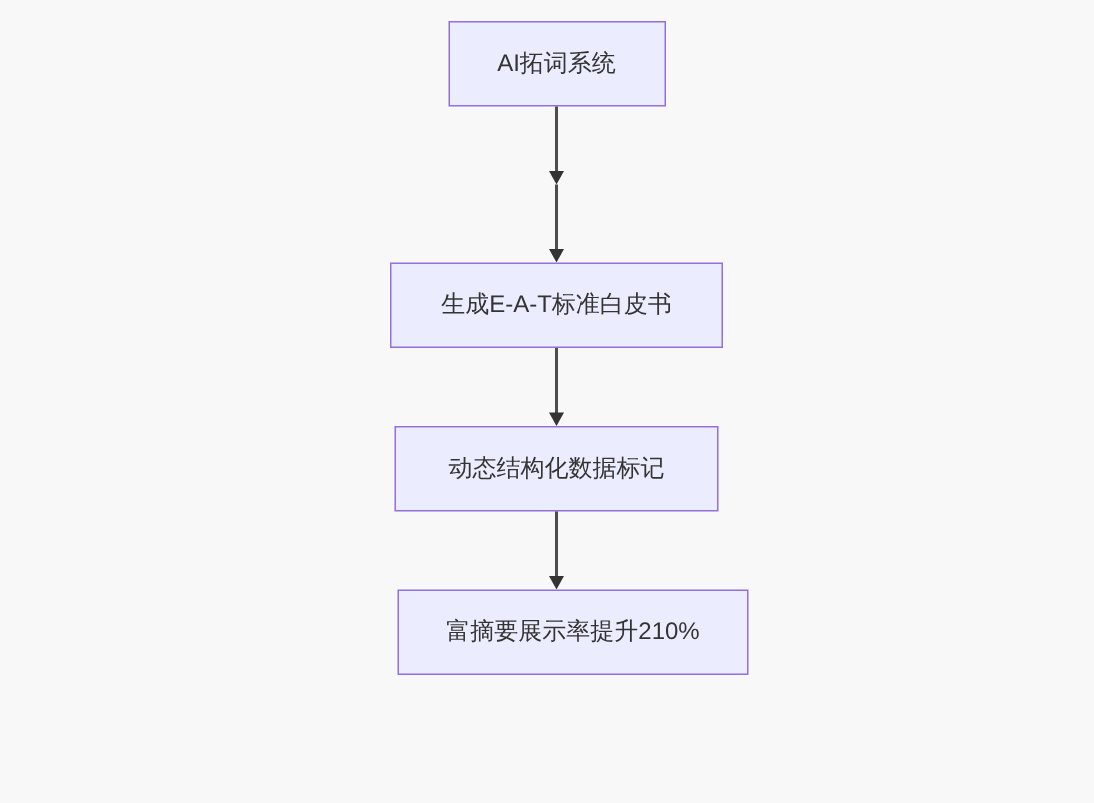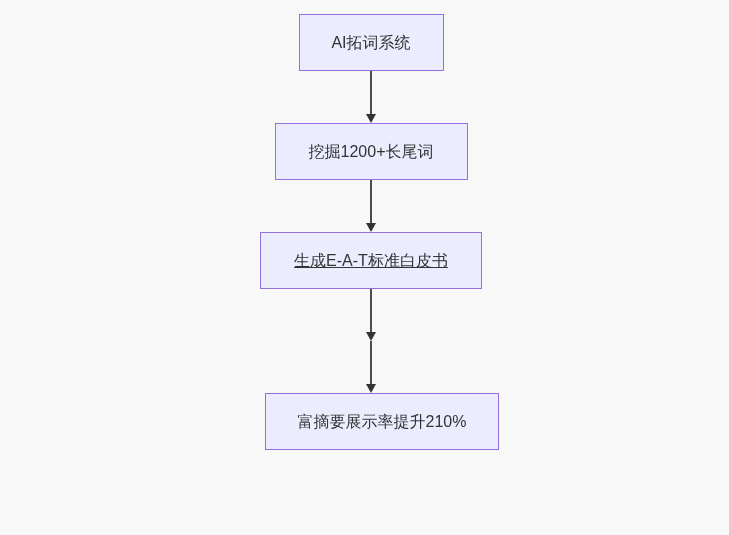--- a/index.html
+++ b/index.html
@@ -31,21 +31,21 @@
     justify-content: center;
     background: #ECECFF;
     border: 1.5px solid #9370DB;
     color: #333333;
     font-size: 16px;
     line-height: 1;
     white-space: nowrap;
   }
   .node.w0 { width: 145px; }
   .node.w1 { width: 193px; }
-  .node.w2 { width: 222px; text-decoration: underline; }
+  .node.w2 { width: 222px; }
   .node.w3 { width: 216px; }
   .node.w4 { width: 234px; margin-left: 22px; }
   .arrow {
     height: 52px;
     width: 12px;
     display: flex;
     flex-direction: column;
     align-items: center;
   }
   .arrow-line {
@@ -69,38 +69,38 @@
 
   <div class="node w0">
     <span>AI拓词系统</span>
   </div>
 
   <div class="arrow">
     <div class="arrow-line"></div>
     <div class="arrow-head"></div>
   </div>
 
-  <div class="node w1">
-    <span>挖掘1200+长尾词</span>
-  </div>
 
   <div class="arrow">
     <div class="arrow-line"></div>
     <div class="arrow-head"></div>
   </div>
 
   <div class="node w2">
     <span>生成E-A-T标准白皮书</span>
   </div>
 
   <div class="arrow">
     <div class="arrow-line"></div>
     <div class="arrow-head"></div>
   </div>
 
+  <div class="node w3">
+    <span>动态结构化数据标记</span>
+  </div>
 
   <div class="arrow">
     <div class="arrow-line"></div>
     <div class="arrow-head"></div>
   </div>
 
   <div class="node w4">
     <span>富摘要展示率提升210%</span>
   </div>
 

